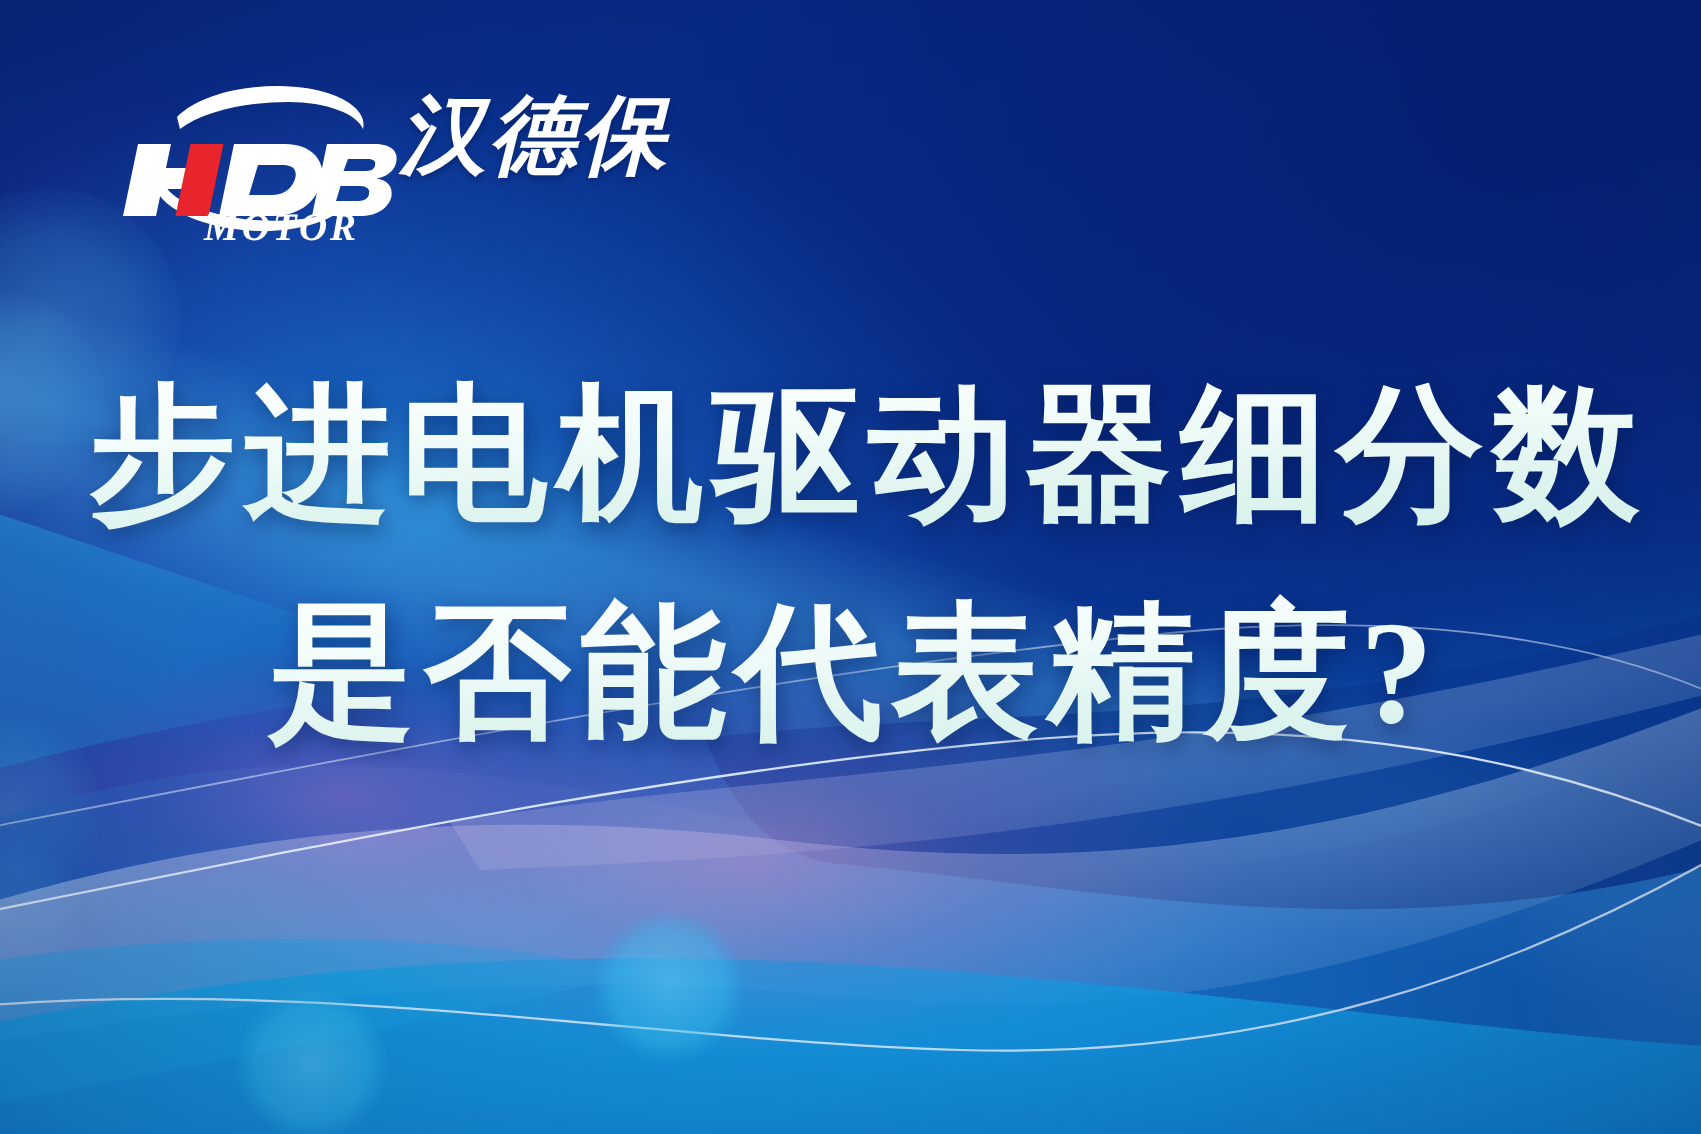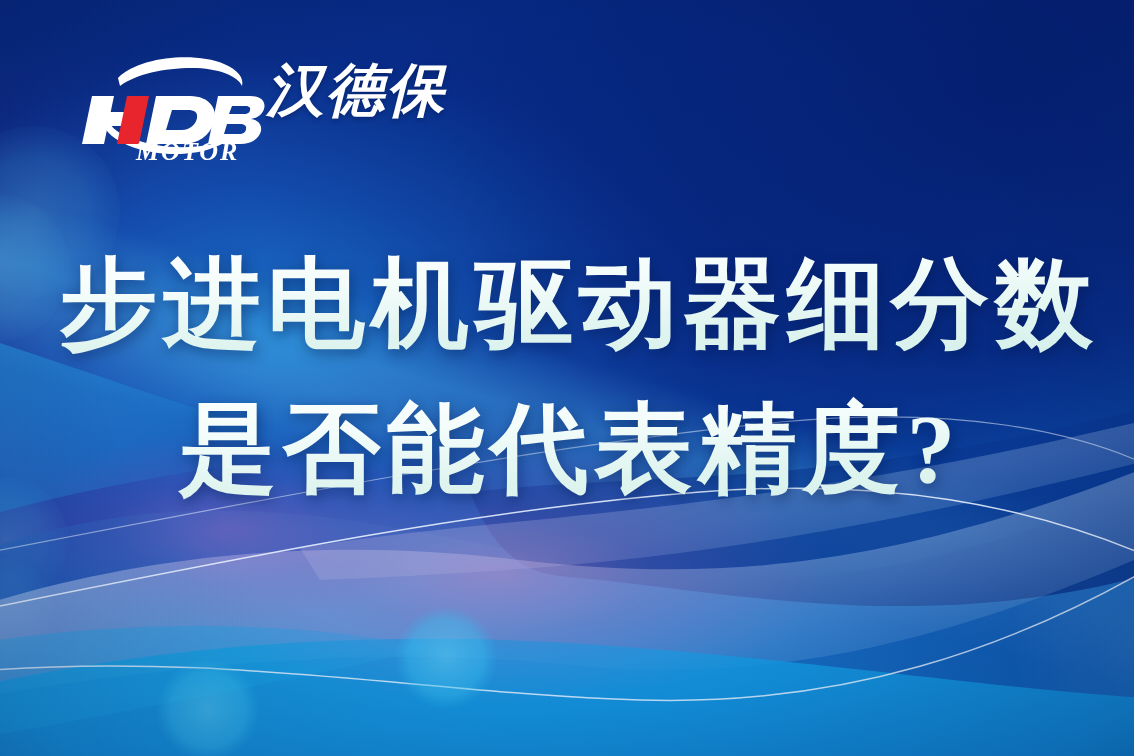--- a/index.html
+++ b/index.html
@@ -120,21 +120,21 @@
     position: absolute;
     left: 0;
     top: 0;
     width: 190px;
     height: 112px;
   }
   #logo-cn {
     position: absolute;
     left: 188px;
     top: 10px;
-    font-family: Liberation Serif, serif;
+    font-family: Liberation Sans, sans-serif;
     font-size: 58px;
     font-weight: 700;
     font-style: italic;
     letter-spacing: 2px;
     color: #ffffff;
     white-space: nowrap;
     line-height: 1;
     text-shadow: 0 2px 5px rgba(0,20,70,0.45);
   }
 

